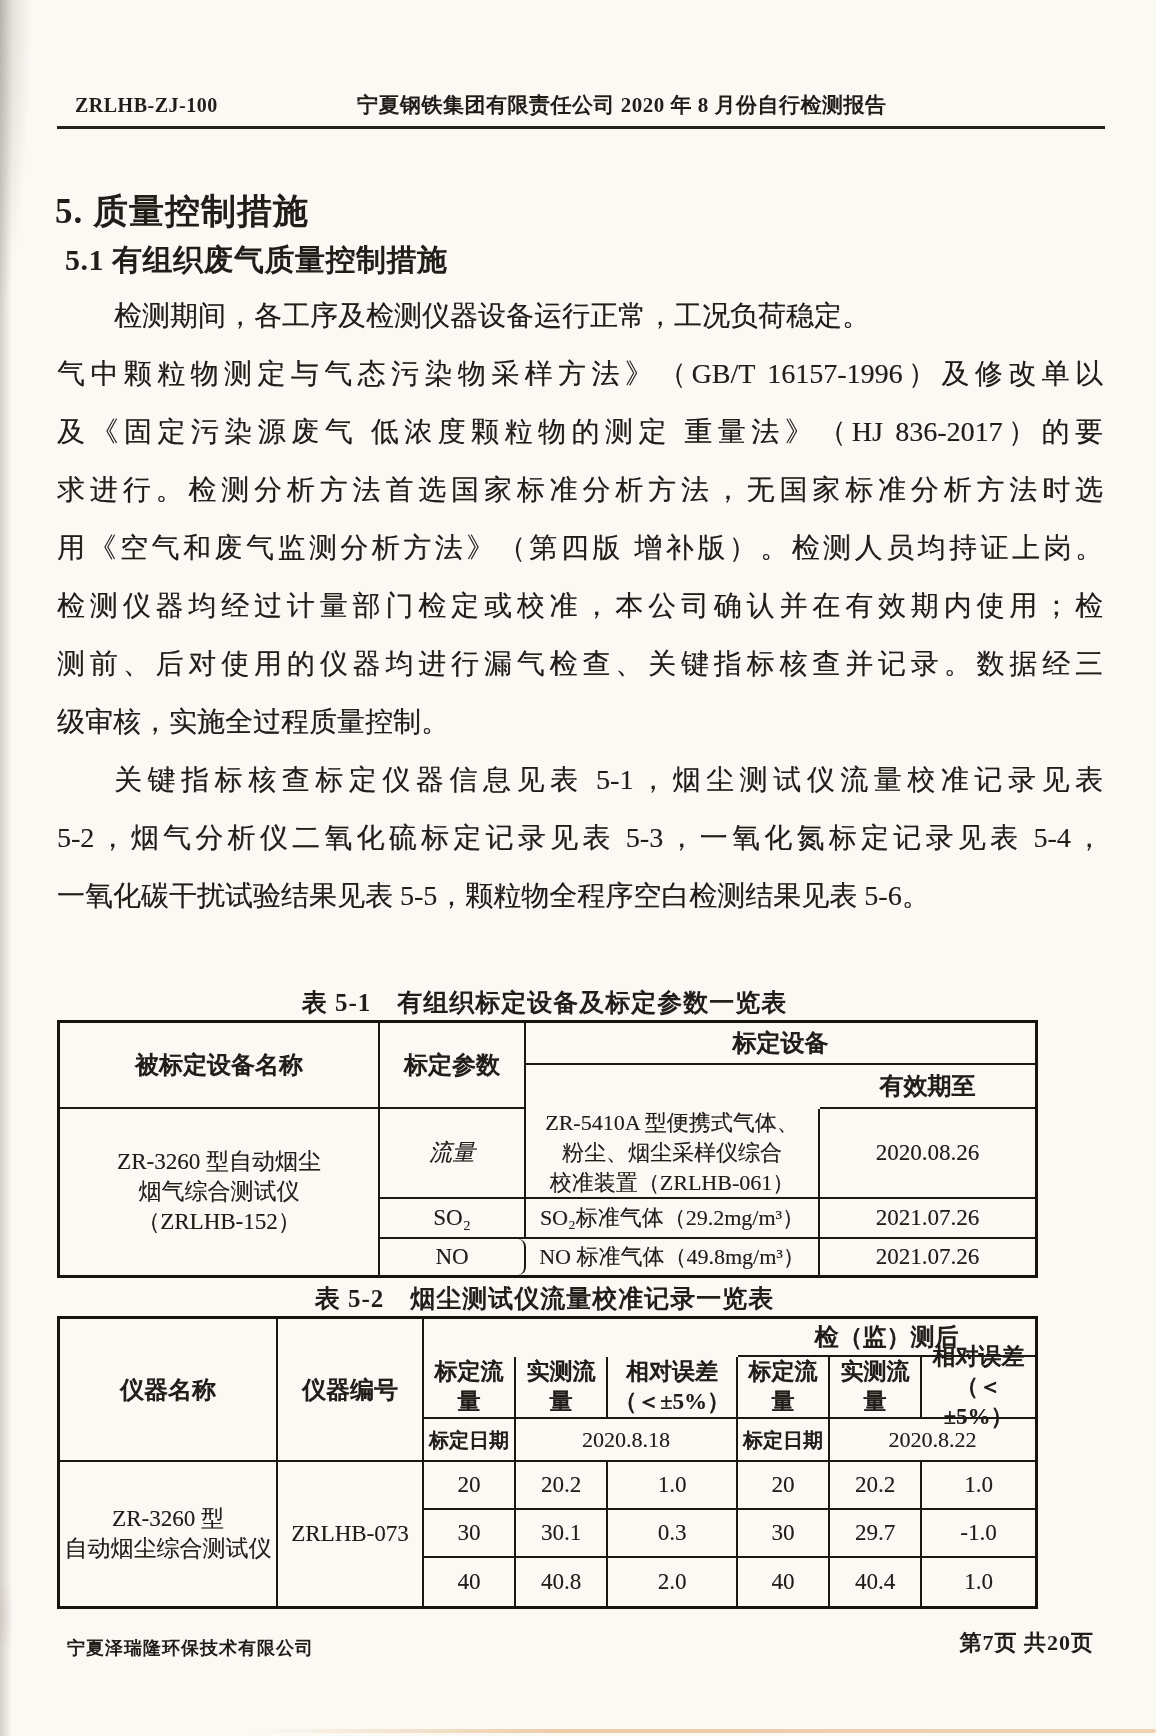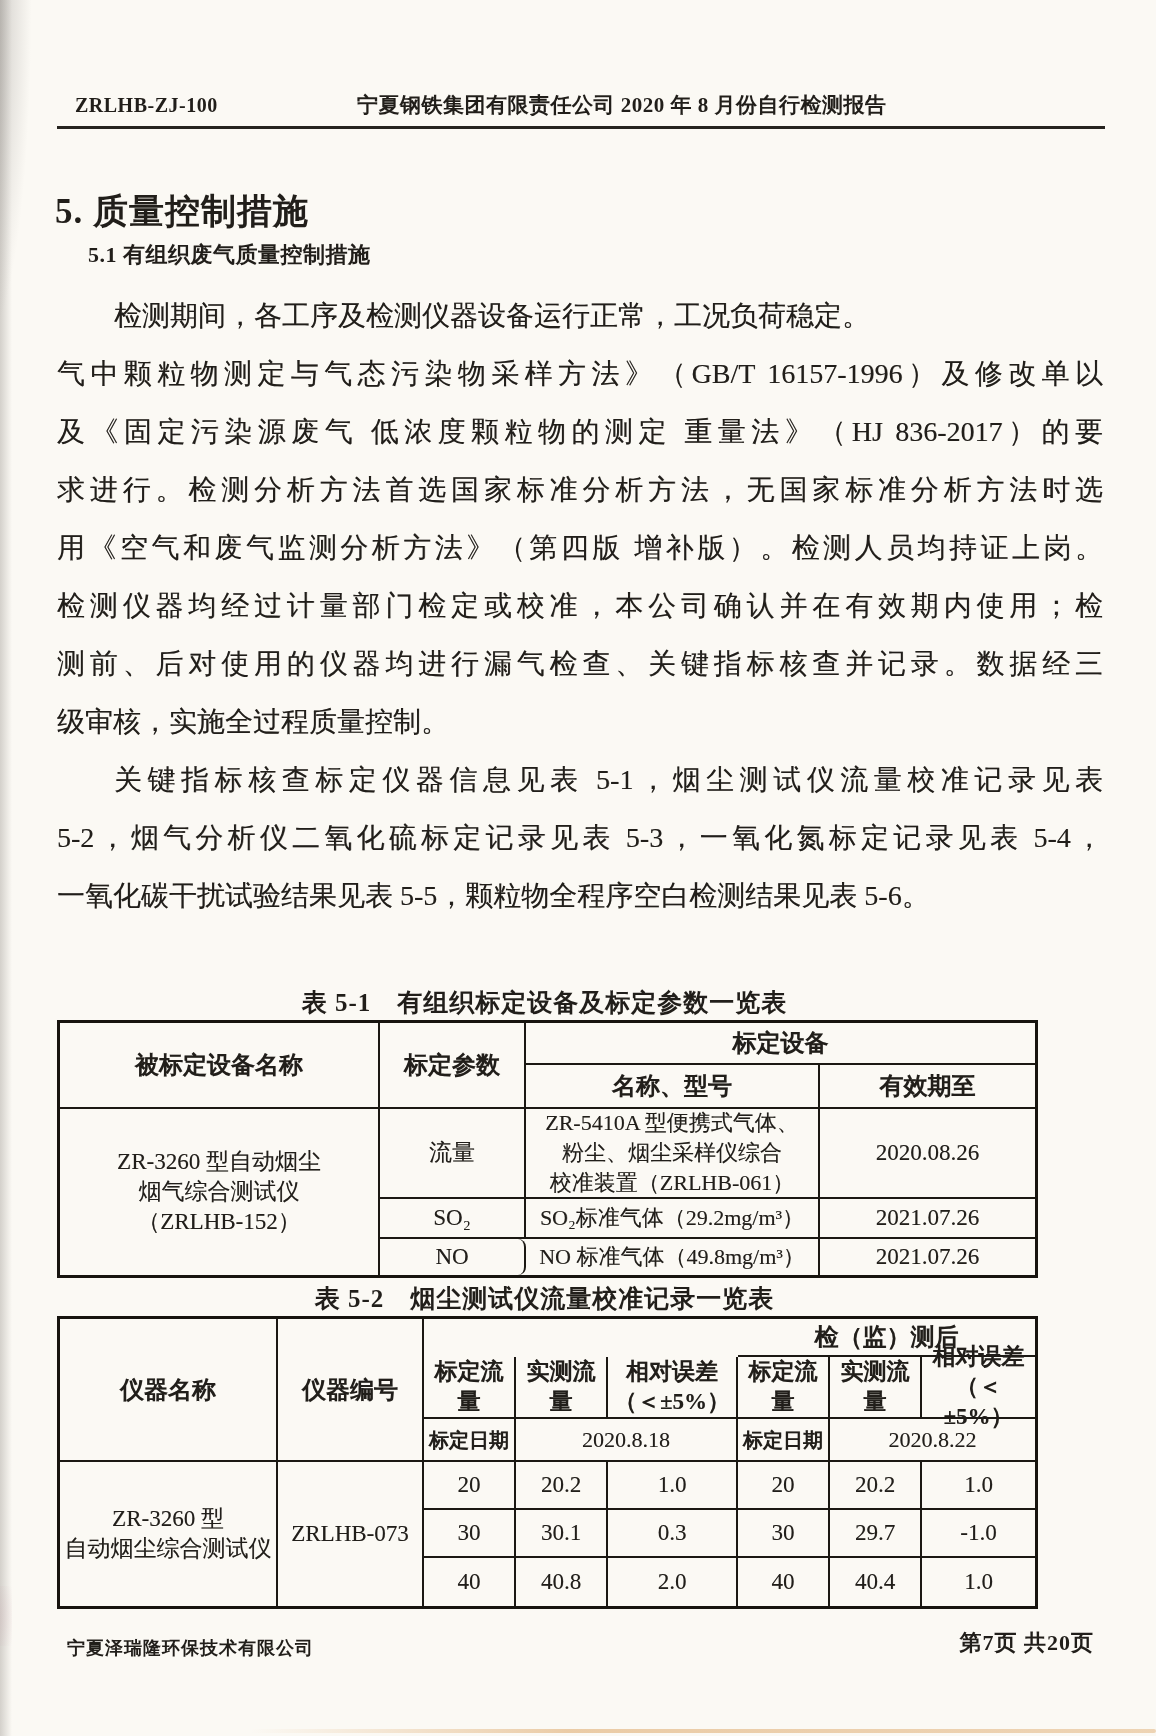--- a/index.html
+++ b/index.html
@@ -24,21 +24,21 @@
     background:radial-gradient(ellipse at left,rgba(200,160,170,0.25),rgba(200,160,170,0));}
   
   .hdr{position:absolute;left:75px;right:60px;top:88px;height:34px;
     display:flex;align-items:center;}
   .hdr-code{font-size:20px;font-weight:bold;letter-spacing:.5px;white-space:nowrap;}
   .hdr-title{flex:1;text-align:center;font-size:21px;font-weight:bold;letter-spacing:.5px;
     padding-right:70px;white-space:nowrap;}
   .hdr-rule{position:absolute;left:57px;top:126px;width:1048px;height:3px;background:#26231f;}
   
   .h1{position:absolute;left:55px;top:168px;font-size:35px;font-weight:bold;letter-spacing:1px;margin-top:20px;}
-  .h2{position:absolute;left:88px;top:240px;font-size:22px;font-weight:bold;letter-spacing:.5px;}
+  .h2{position:absolute;left:65px;top:240px;font-size:30px;font-weight:bold;letter-spacing:.5px;}
   
   .body-text{position:absolute;left:57px;top:287px;width:1046px;
     font-size:28px;line-height:58px;
     text-shadow:0.3px 0.3px 0 rgba(25,22,18,0.45);}
   .ln{height:58px;overflow:visible;white-space:nowrap;}
   .jl{text-align:justify;text-align-last:justify;white-space:normal;}
   .ind{text-indent:57px;}
   
   .tcap{position:absolute;left:57px;width:975px;text-align:center;
     font-size:25px;font-weight:bold;letter-spacing:1px;}
@@ -96,29 +96,28 @@
     <div class="ln ind jl">关键指标核查标定仪器信息见表 5-1，烟尘测试仪流量校准记录见表</div>
     <div class="ln jl">5-2，烟气分析仪二氧化硫标定记录见表 5-3，一氧化氮标定记录见表 5-4，</div>
     <div class="ln">一氧化碳干扰试验结果见表 5-5，颗粒物全程序空白检测结果见表 5-6。</div>
   </div>
 
   <div class="tcap cap1">表 5-1　有组织标定设备及标定参数一览表</div>
   <div class="grid t1">
     <div class="c th" style="grid-area:1/1/3/2;">被标定设备名称</div>
     <div class="c th" style="grid-area:1/2/3/3;">标定参数</div>
     <div class="c th nbr" style="grid-area:1/3/2/5;">标定设备</div>
-    <div class="c th" style="grid-area:2/3/3/4;">名称、型号</div>
     <div class="c th nbr" style="grid-area:2/4/3/5;">有效期至</div>
 
     <div class="c nbb" style="grid-area:3/1/6/2;">
       <span>ZR-3260 型自动烟尘</span>
       <span>烟气综合测试仪</span>
       <span>（ZRLHB-152）</span>
     </div>
-    <div class="c" style="grid-area:3/2/4/3;">流量</div>
+    <div class="c" style="grid-area:3/2/4/3;font-style:italic;">流量</div>
     <div class="c small" style="grid-area:3/3/4/4;">
       <span>ZR-5410A 型便携式气体、</span>
       <span>粉尘、烟尘采样仪综合</span>
       <span>校准装置（ZRLHB-061）</span>
     </div>
     <div class="c nbr" style="grid-area:3/4/4/5;">2020.08.26</div>
 
     <div class="c" style="grid-area:4/2/5/3;">SO₂</div>
     <div class="c small nowrap" style="grid-area:4/3/5/4;">SO₂标准气体（29.2mg/m³）</div>
     <div class="c nbr" style="grid-area:4/4/5/5;">2021.07.26</div>

